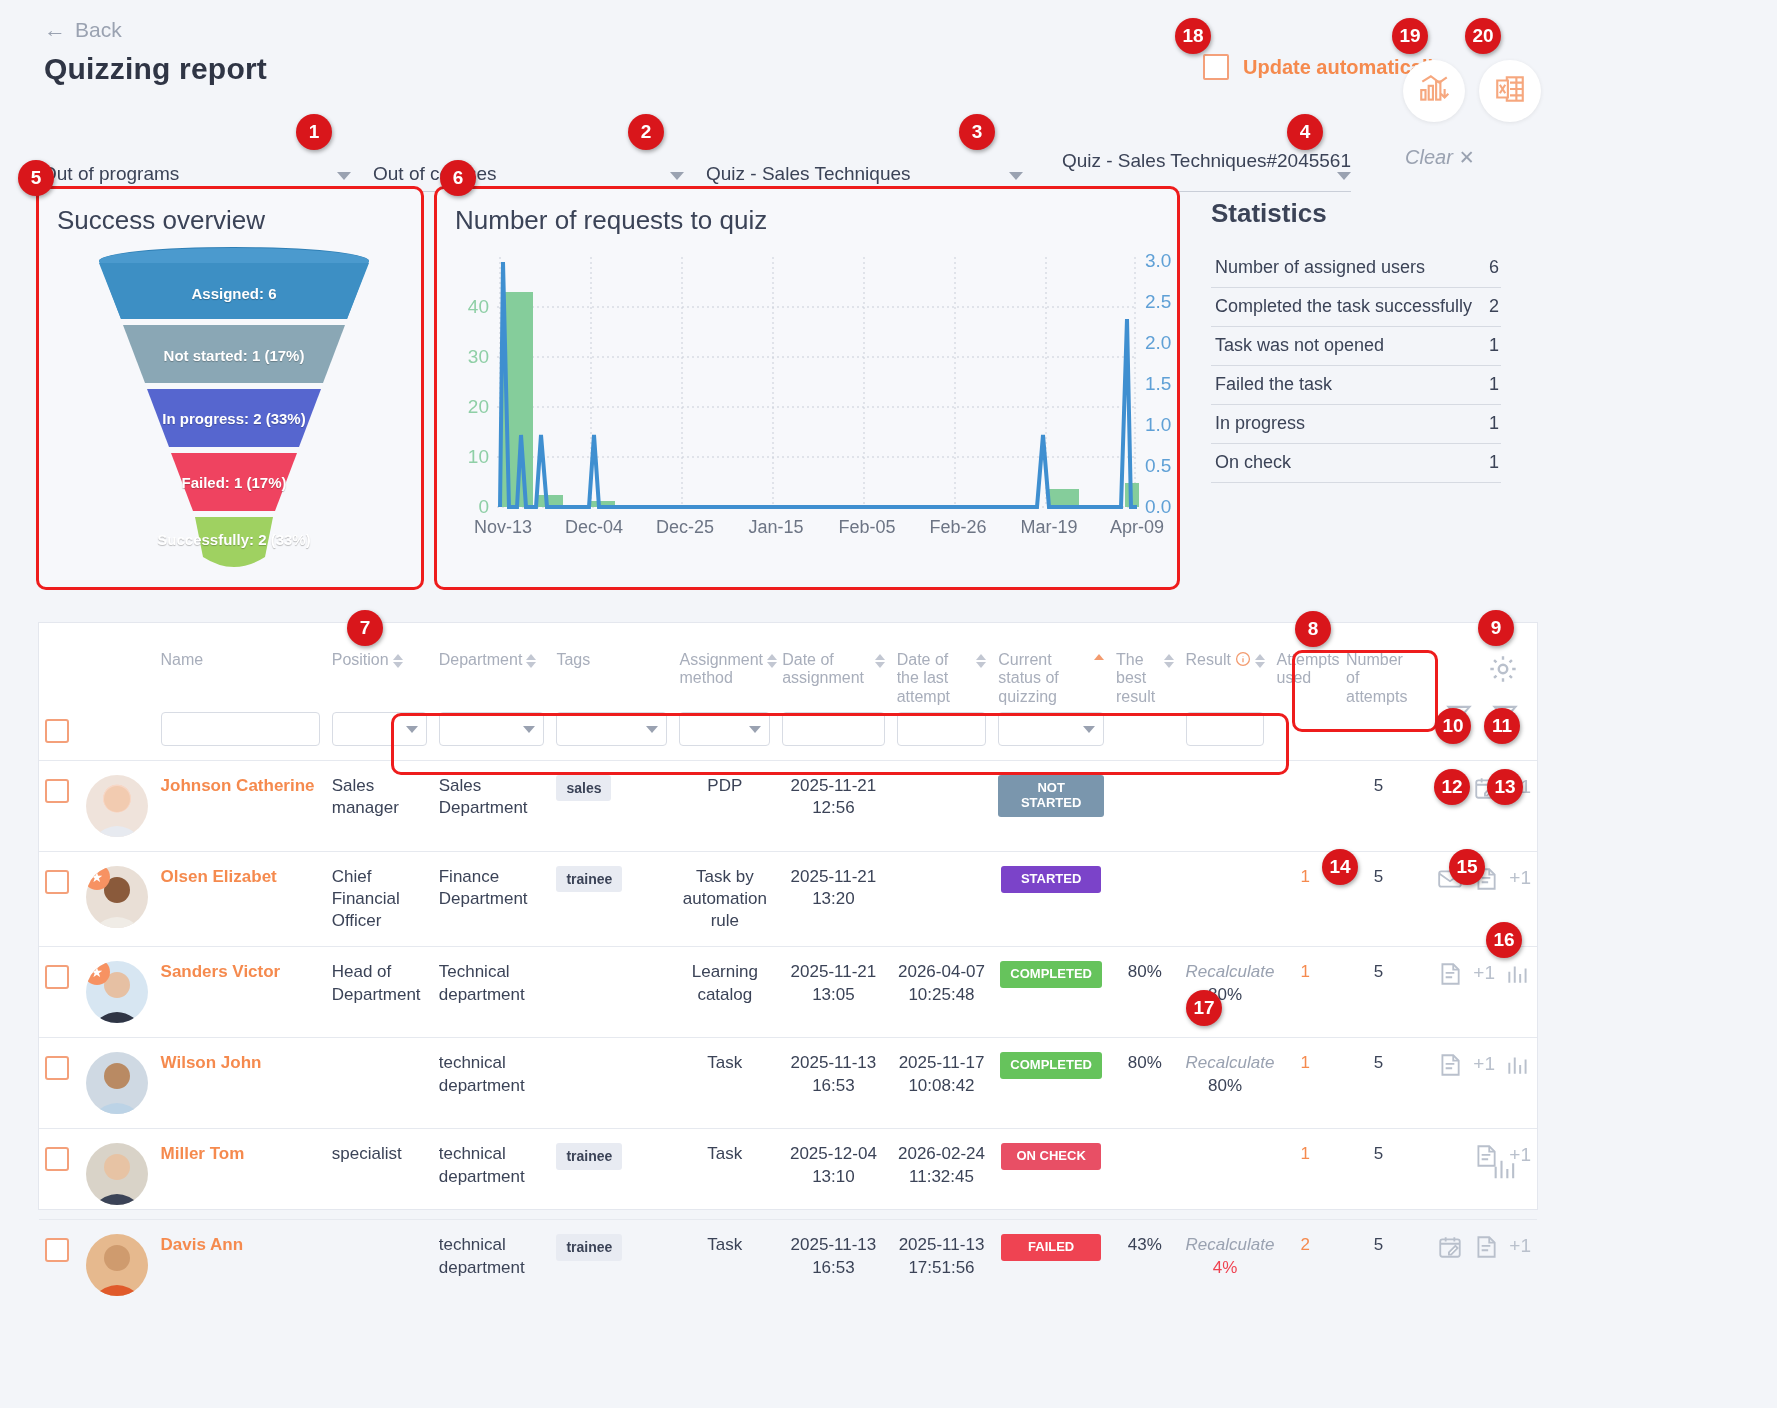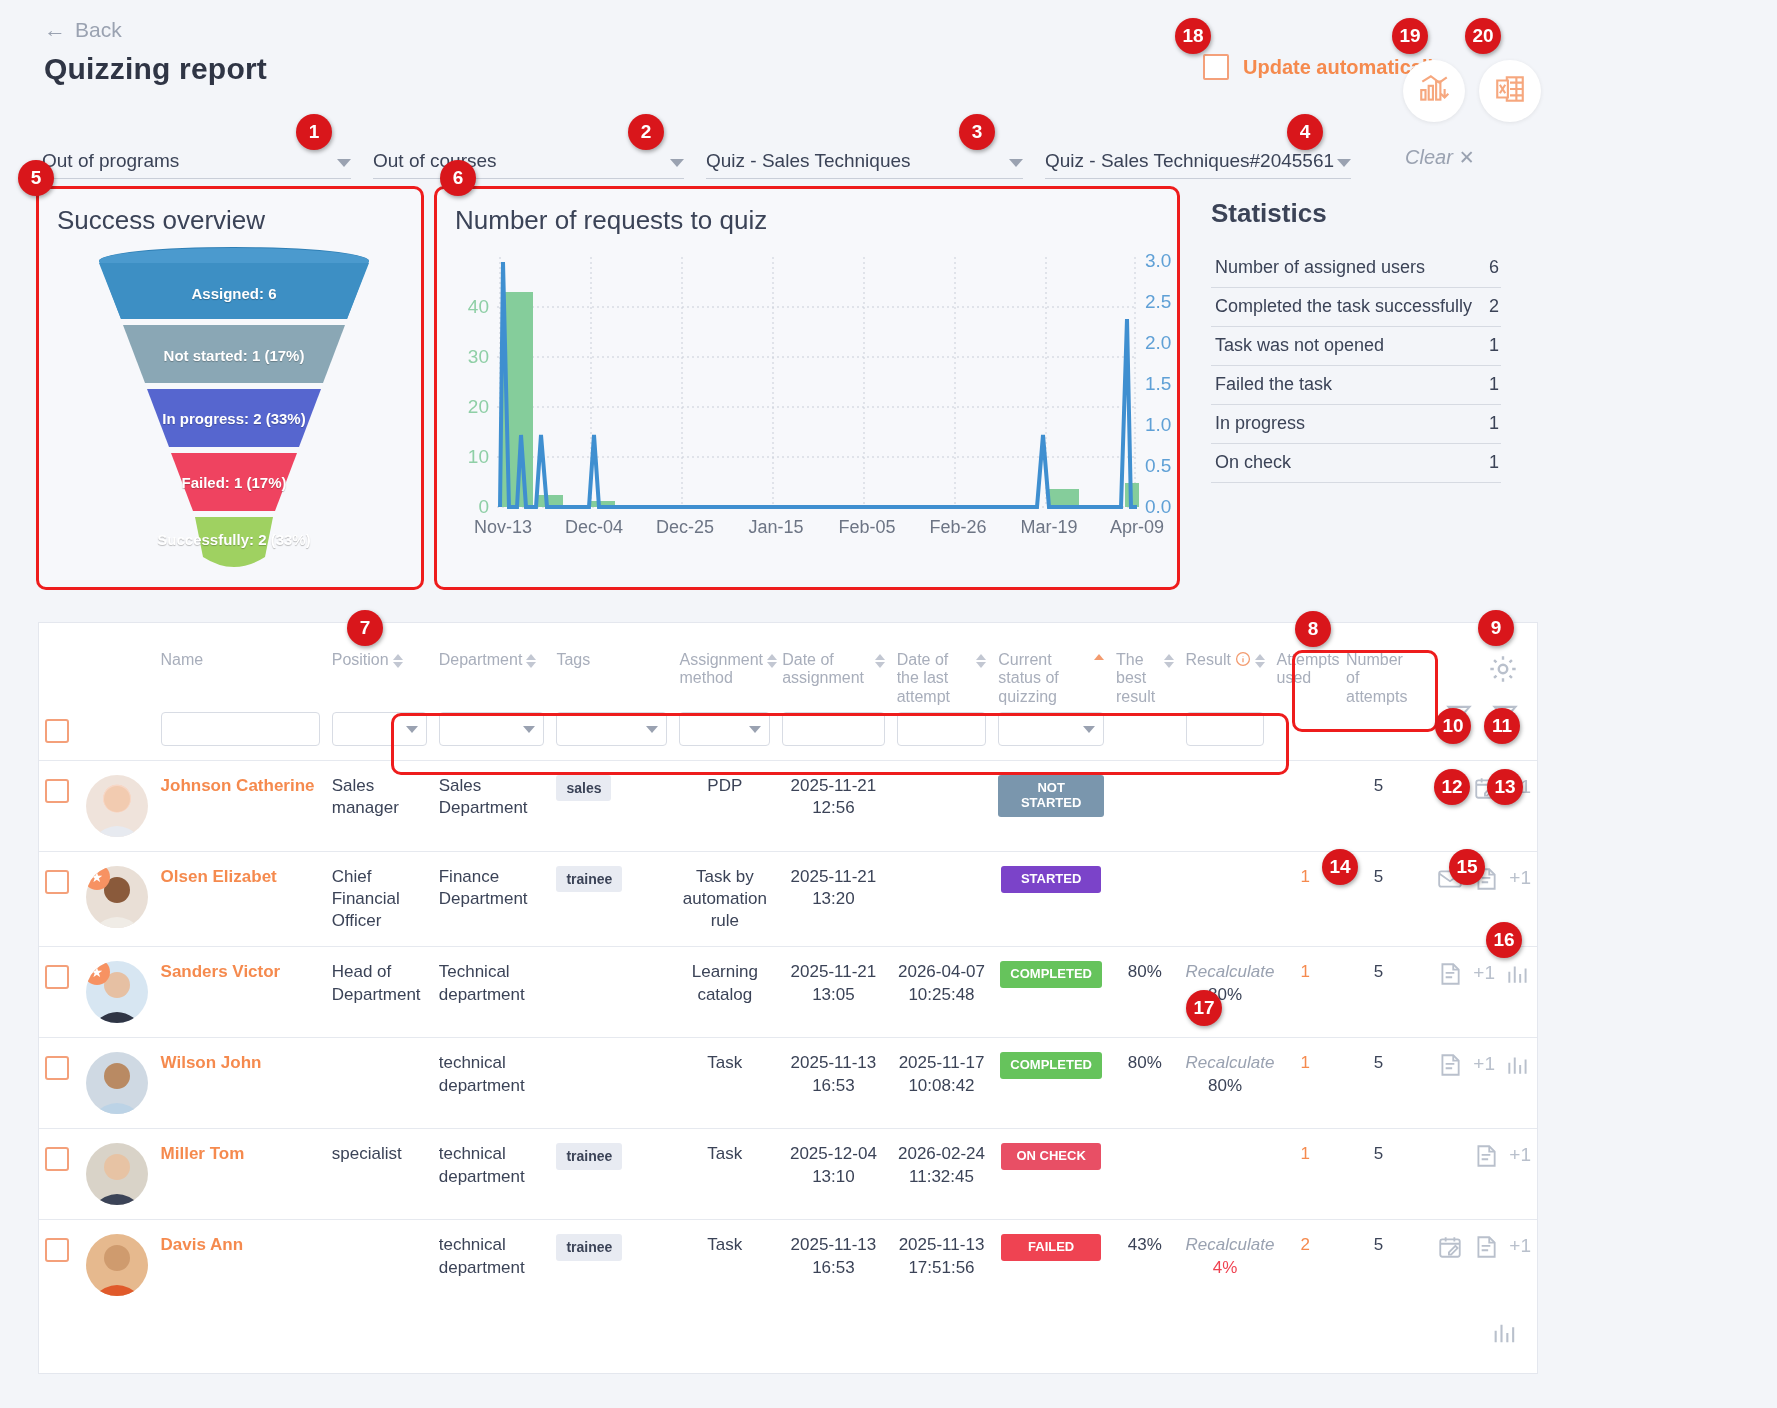--- a/index.html
+++ b/index.html
@@ -26,21 +26,21 @@
     font-size:30px; font-weight:bold; color:#2f3545; letter-spacing:.2px;
   }
 
   
   .filters { position:absolute; left:42px; top:150px; display:flex; gap:22px; align-items:flex-end;}
   .filter {
     position:relative; border-bottom:1px solid #c9ced8; padding-bottom:6px;
     display:flex; align-items:flex-end; justify-content:space-between;
     font-size:19px; color:#3b4357;
   }
-  .f1 { width:309px; } .f2 { width:311px; } .f3 { width:317px; } .f4 { width:306px; }
+  .f1 { width:309px; } .f2 { width:311px; } .f3 { width:317px; } .f4 { width:306px;flex-direction:column; }
   .caret { width:0;height:0;border-left:7px solid transparent;border-right:7px solid transparent;border-top:8px solid #9aa2b1; margin-bottom:5px;}
   .clear {
     position:absolute; left:1405px; top:146px; font-size:20px; color:#9aa2b1;
     font-style:italic; display:flex; align-items:center; gap:6px; cursor:pointer;
   }
   .clear .x { font-style:normal; font-size:19px; }
 
   
   .upd { position:absolute; left:1203px; top:54px; display:flex; align-items:center; gap:14px;}
   .upd .box { width:26px;height:26px;border:2px solid #f4a07a; background:#fff; border-radius:2px;}
@@ -84,21 +84,21 @@
 
   
   .chart-wrap { position:absolute; left:0; top:48px; width:740px; height:300px;}
   .legend { position:absolute; left:36px; top:340px; display:flex; align-items:center; gap:16px; font-size:20px;}
   .legend .swatch-g { width:70px;height:14px;background:#85cd9b;border-radius:2px;}
   .legend .swatch-b { width:88px;height:9px;background:#3f8fd0;border-radius:2px;}
   .legend .gap { width:36px; }
 
   
   .table-card {
-    position:absolute; left:38px; top:622px; width:1500px; height:752px;
+    position:absolute; left:38px; top:622px; width:1500px; height:588px;
     background:#fff; border:1px solid #e4e7ee;
   }
   table { border-collapse:collapse; width:100%; table-layout:fixed; }
   thead th {
     vertical-align:top; text-align:left; font-weight:normal;
     color:#a8aebb; font-size:16px; padding:28px 6px 4px 6px; line-height:1.15;
   }
   .hdr-in { display:flex; align-items:flex-start; gap:4px; }
   .sort { display:inline-block; width:10px; margin-top:3px;}
   .sort i { display:block; width:0;height:0;border-left:5px solid transparent;border-right:5px solid transparent;}

